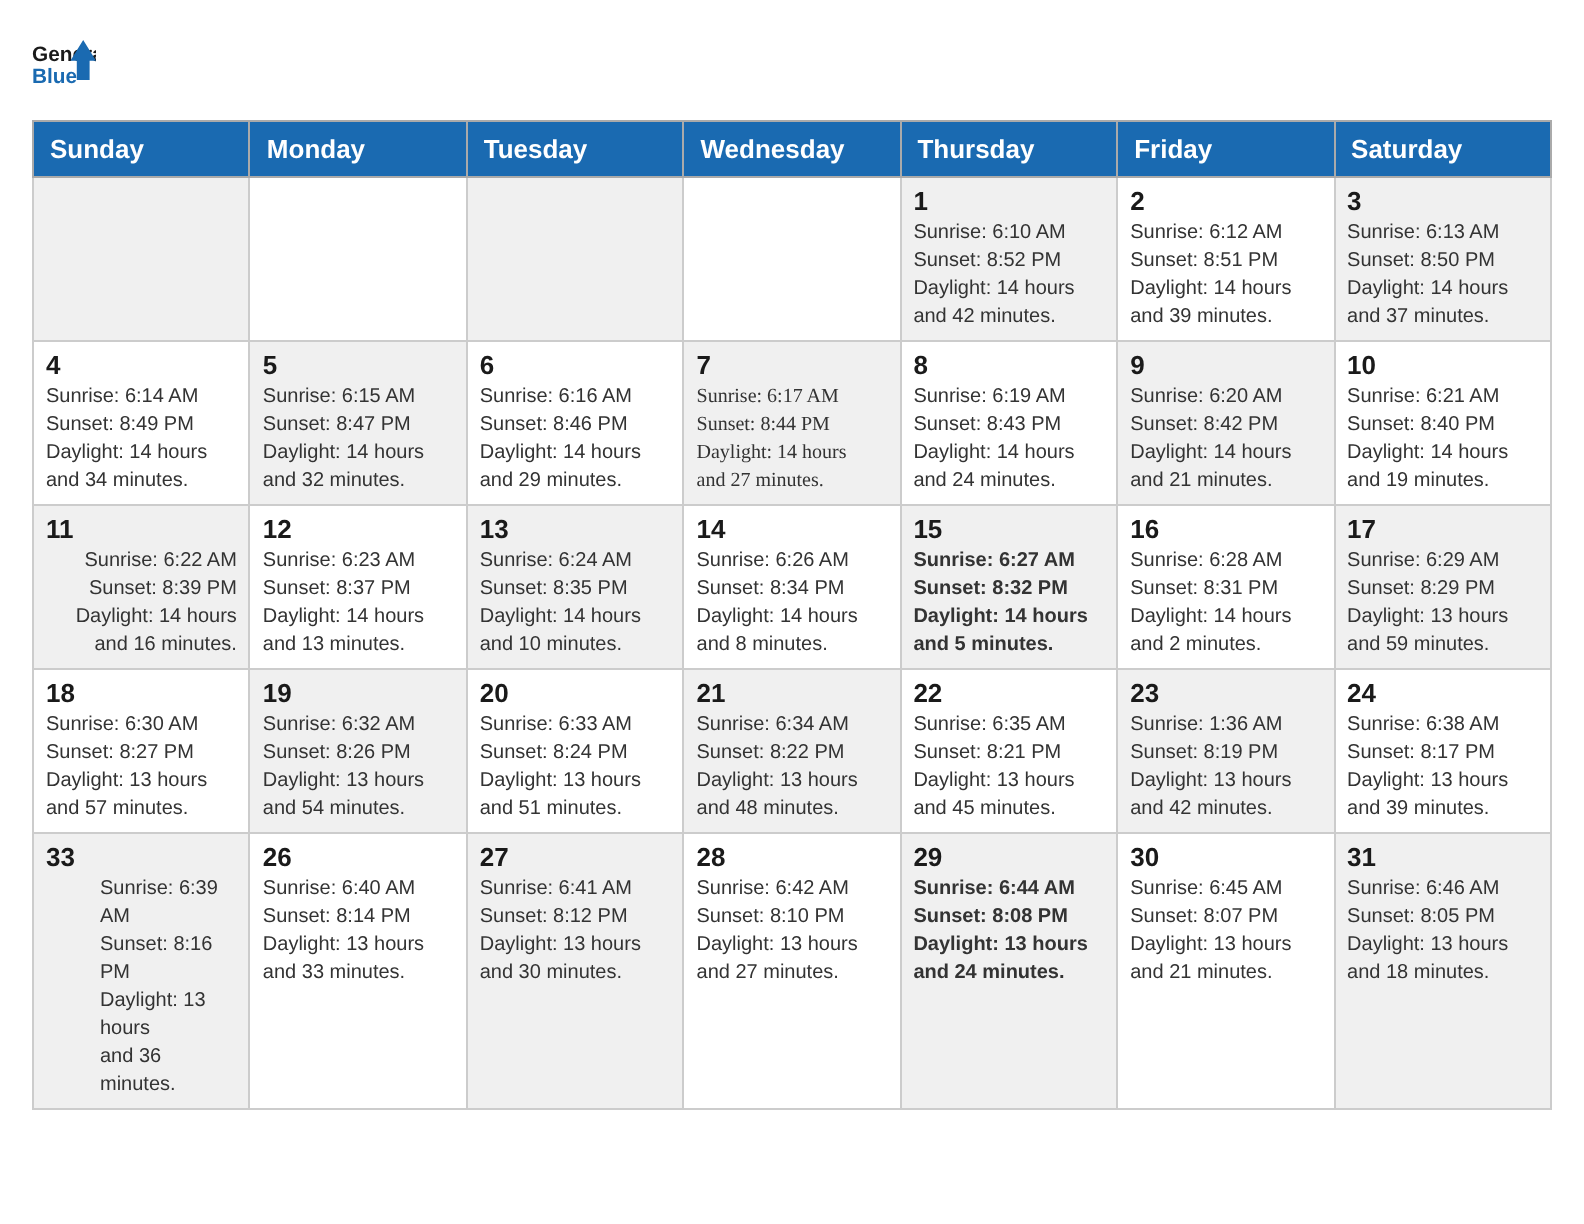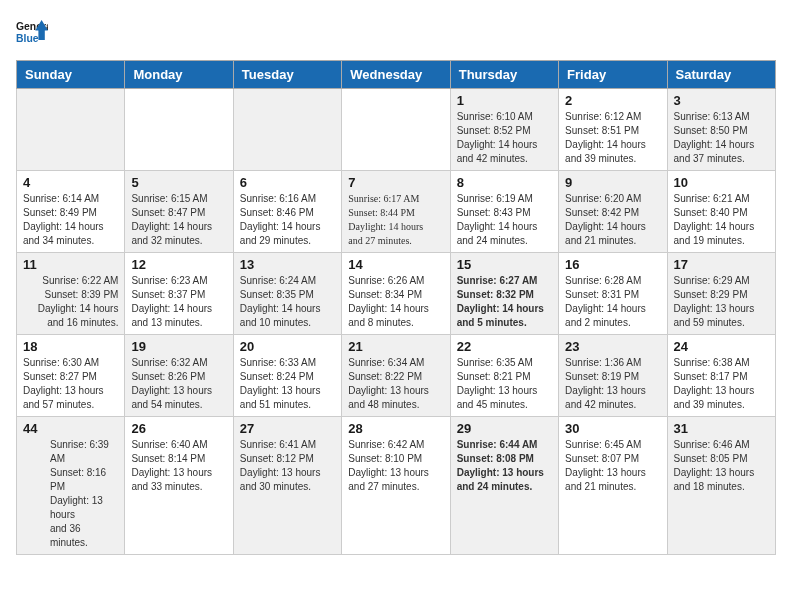--- a/index.html
+++ b/index.html
@@ -281,21 +281,21 @@
         <td>
           <span class="day-number">24</span>
           <div class="day-info" style="white-space: pre-line;">Sunrise: 6:38 AM
 Sunset: 8:17 PM
 Daylight: 13 hours
 and 39 minutes.</div>
         </td>
       </tr>
       <tr>
         <td class="shaded">
-          <span class="day-number">44</span>
+          <span class="day-number">33</span>
           <div class="day-info" style="white-space: pre-line; margin-left: 27px;">Sunrise: 6:39 AM
 Sunset: 8:16 PM
 Daylight: 13 hours
 and 36 minutes.</div>
         </td>
         <td>
           <span class="day-number">26</span>
           <div class="day-info" style="white-space: pre-line;">Sunrise: 6:40 AM
 Sunset: 8:14 PM
 Daylight: 13 hours

